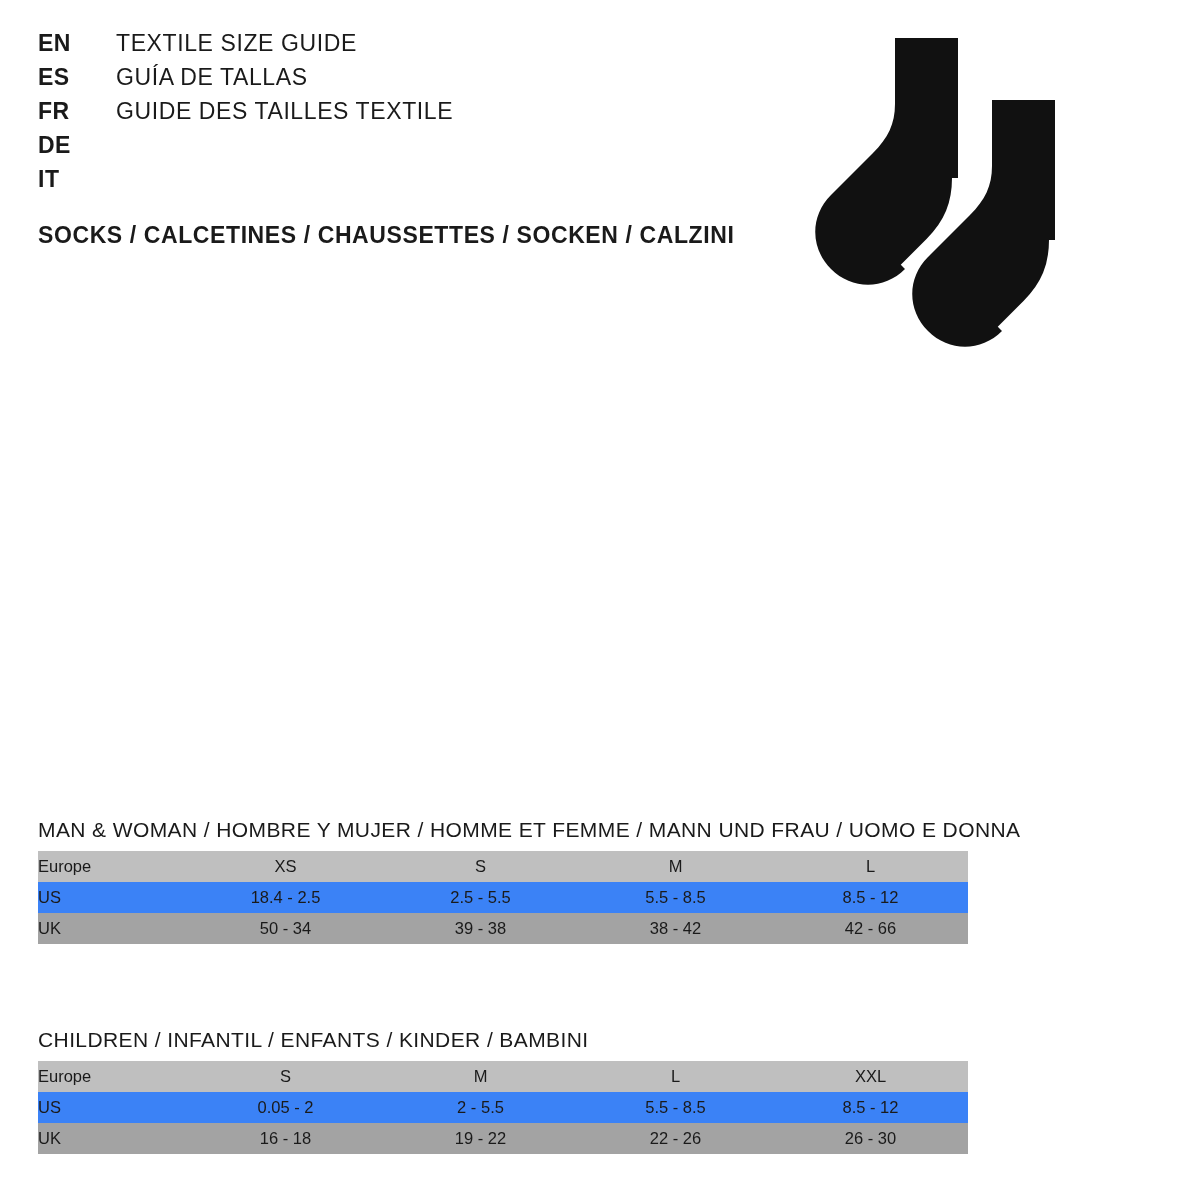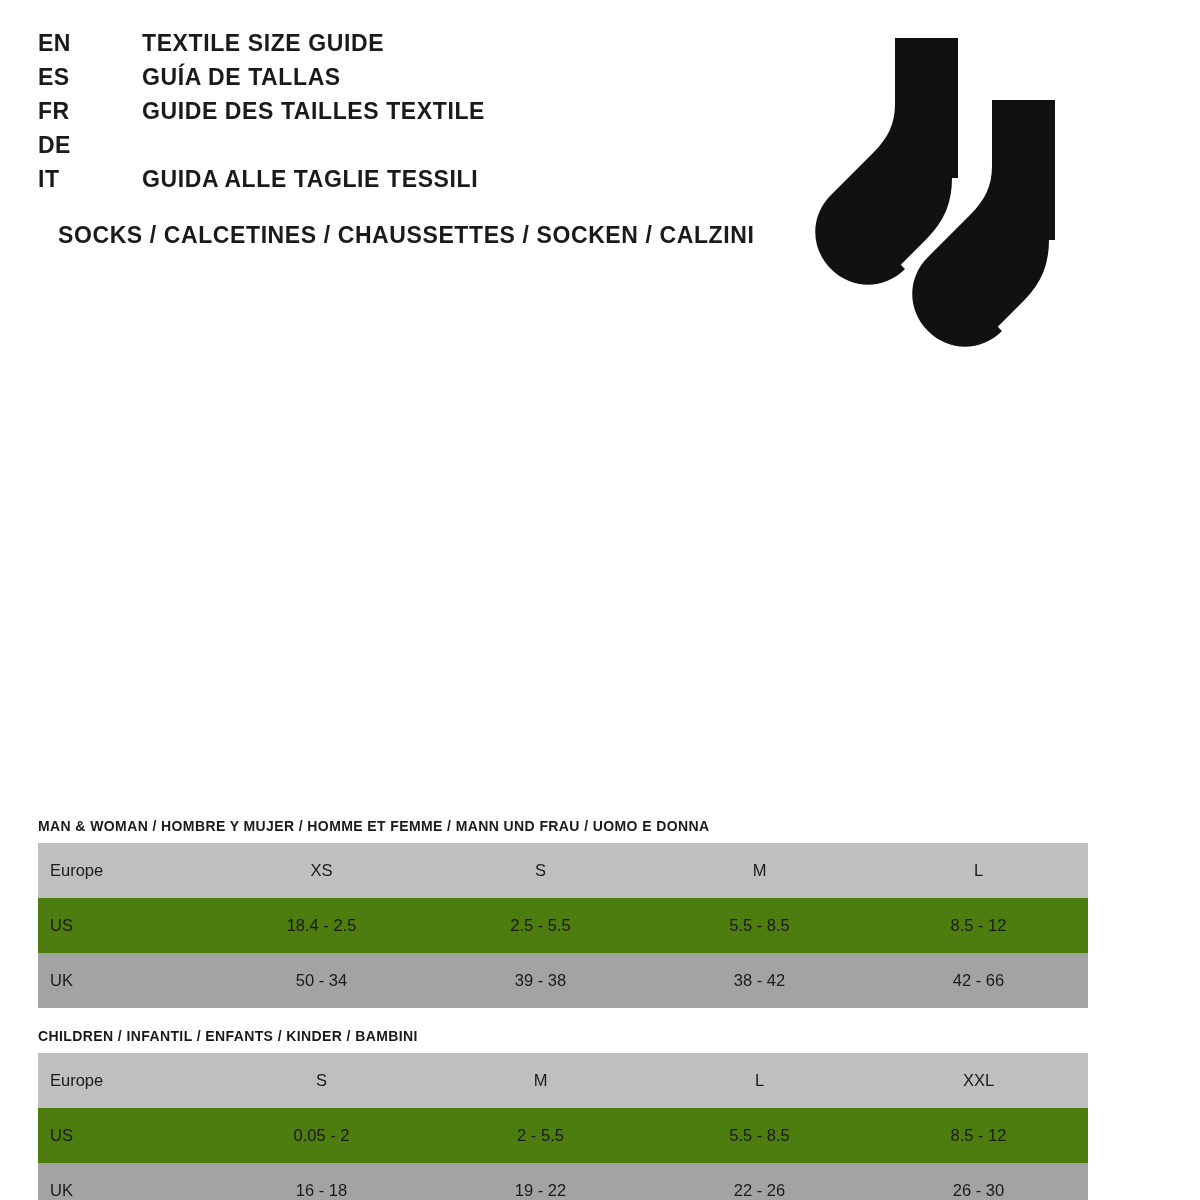--- a/index.html
+++ b/index.html
@@ -37,36 +37,34 @@
   .lang-code {
     width: 78px;
     flex: 0 0 78px;
     font-size: 23px;
     font-weight: 700;
     letter-spacing: 0.5px;
     color: #1a1a1a;
   }
   .lang-text {
     font-size: 23px;
-    font-weight: 700;
+    font-weight: 400;
     letter-spacing: 0.6px;
     color: #1a1a1a;
     white-space: nowrap;
-    margin-left: 26px;
   }
   .product-line {
     position: absolute;
     left: 38px;
     top: 222px;
     font-size: 23px;
     font-weight: 700;
     letter-spacing: 0.6px;
     color: #1a1a1a;
     white-space: nowrap;
-    margin-left: 20px;
   }
 
   
   .sock-art {
     position: absolute;
     left: 800px;
     top: 28px;
     width: 340px;
     height: 340px;
   }
@@ -74,48 +72,48 @@
   
   .section {
     position: absolute;
     left: 38px;
     width: 930px;
   }
   .section-adult { top: 818px; }
   .section-kids  { top: 1028px; }
 
   .section-title {
-    font-size: 14px;
-    font-weight: 700;
+    font-size: 21px;
+    font-weight: 400;
     letter-spacing: 0.4px;
     color: #1a1a1a;
     margin-bottom: 9px;
     white-space: nowrap;
   }
 
   table.size-table {
     border-collapse: collapse;
     width: 930px;
     table-layout: fixed;
   }
   table.size-table td {
     height: 31px;
     font-size: 16.5px;
     color: #1a1a1a;
-    padding: 12px;
+    padding: 0;
     vertical-align: middle;
   }
   table.size-table tr.row-head td {
     background: #bfbfbf;
   }
   table.size-table tr.row-alt td {
     background: #a3a3a3;
   }
   table.size-table tr.row-plain td {
-    background: #4d7c0f;
+    background: #3b82f6;
   }
   td.label-cell {
     text-align: left;
     padding-left: 7px;
     width: 150px;
   }
   td.val-cell {
     text-align: center;
     width: 195px;
   }
@@ -140,21 +138,20 @@
     </div>
     <div class="lang-row">
       <span class="lang-code">FR</span>
       <span class="lang-text">GUIDE DES TAILLES TEXTILE</span>
     </div>
     <div class="lang-row">
       <span class="lang-code">DE</span>
     </div>
     <div class="lang-row">
       <span class="lang-code">IT</span>
-      <span class="lang-text">GUIDA ALLE TAGLIE TESSILI</span>
     </div>
   </div>
 
   <div class="product-line">SOCKS / CALCETINES / CHAUSSETTES / SOCKEN / CALZINI</div>
 
   <div class="sock-art">
     <svg viewBox="0 0 340 340" width="340" height="340" aria-hidden="true">
 
       <path d="M95 10
                L158 10

